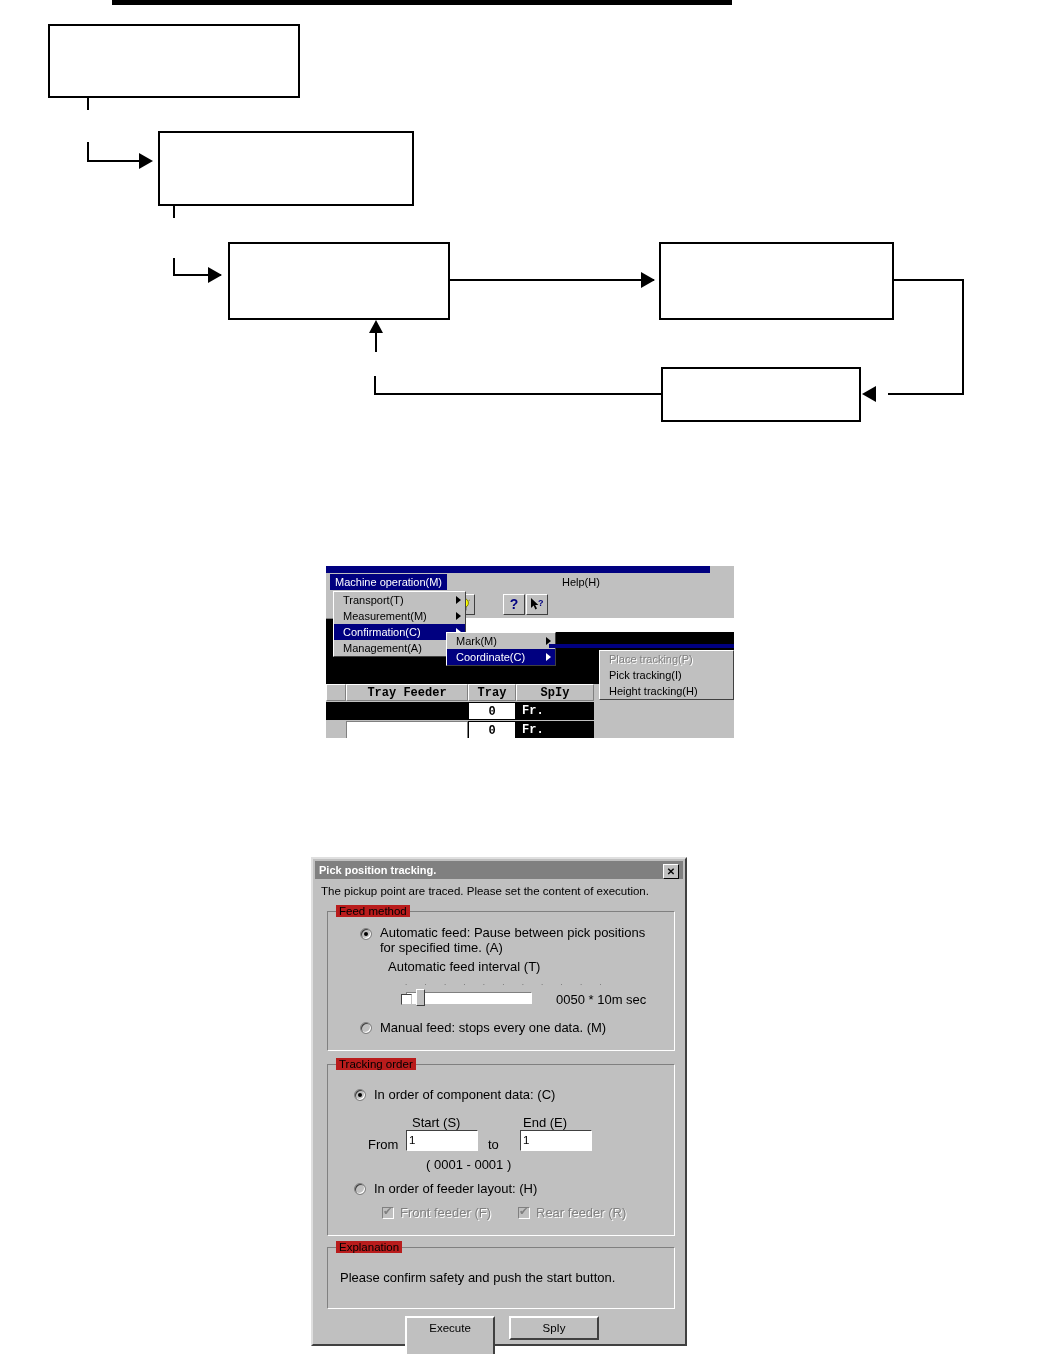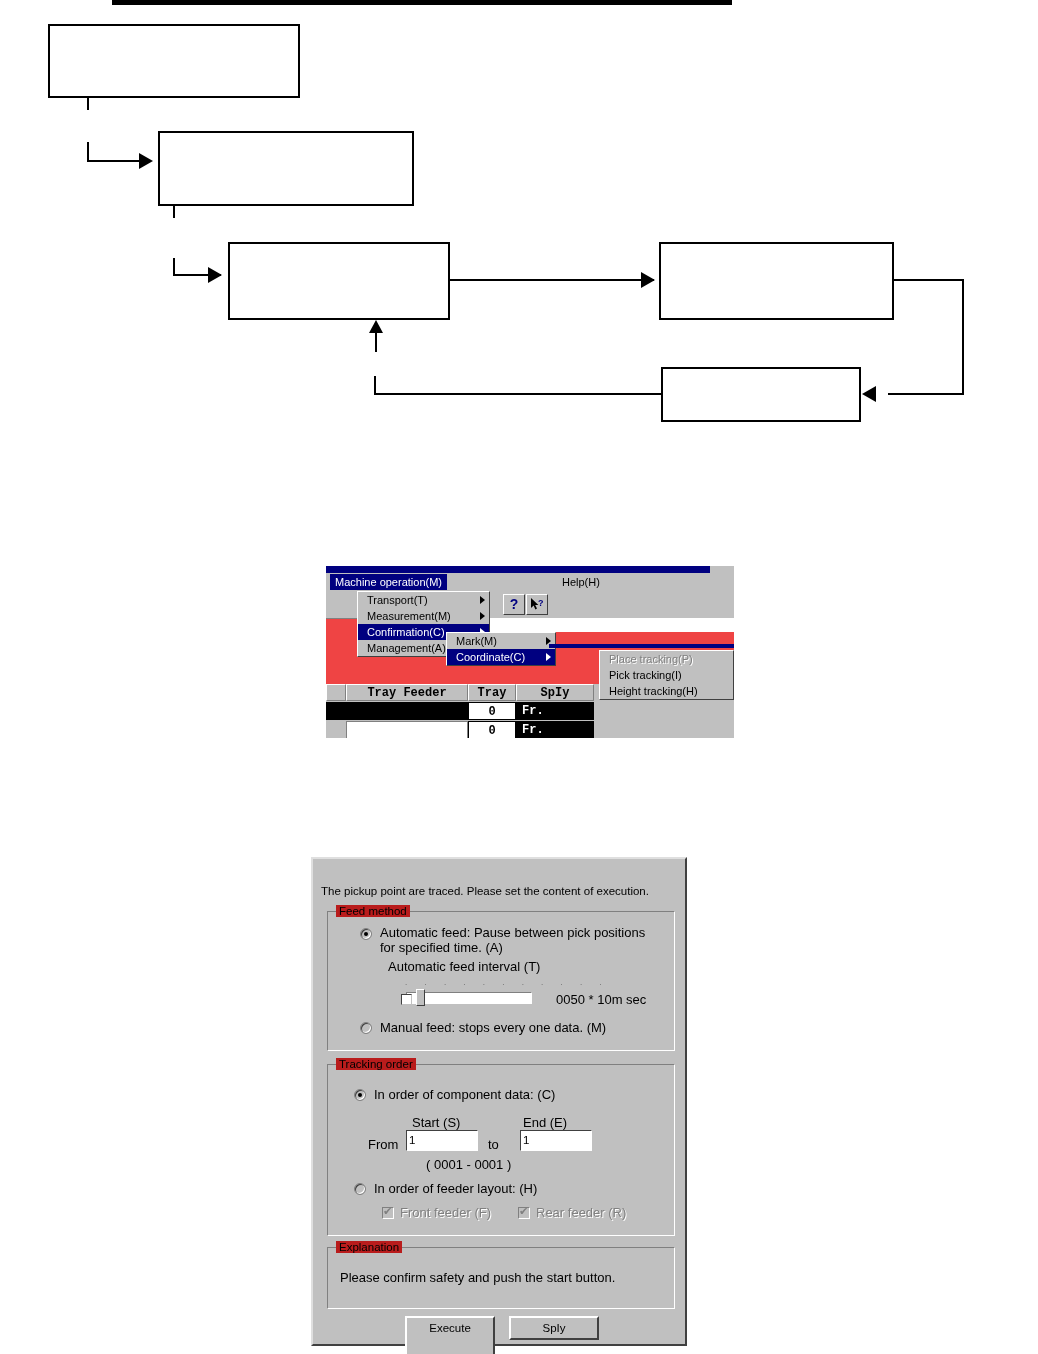--- a/index.html
+++ b/index.html
@@ -54,21 +54,21 @@
     border-bottom: 13px solid #000;
   }
 
   
   #menu-shot {
     position: absolute;
     left: 326px; top: 566px;
     width: 408px; height: 172px;
     overflow: hidden;
     font-family: "Liberation Sans", sans-serif;
-    background: #ef4444;
+    background: #000000;
   }
   #menu-shot .ms-titlebar {
     position: absolute; left: 0; top: 0;
     width: 408px; height: 7px;
     background: #000080;
   }
   #menu-shot .ms-titlebar .tb-right {
     position: absolute; right: 0; top: 0;
     width: 24px; height: 7px; background: #c0c0c0;
   }
@@ -381,21 +381,21 @@
     <div class="grid-cell" style="left:0px; top:18px; width:20px; background:#000;"></div>
     <div class="grid-cell" style="left:20px; top:18px; width:122px; background:#000; color:#fff;"></div>
     <div class="grid-cell" style="left:142px; top:18px; width:48px; background:#fff; color:#000; border:1px solid #000;">0</div>
     <div class="grid-cell" style="left:190px; top:18px; width:78px; background:#000; color:#fff; text-align:left; padding-left:6px;">Fr.</div>
 
     <div class="grid-cell" style="left:142px; top:37px; width:48px; background:#fff; color:#000; border:1px solid #000;">0</div>
     <div class="grid-cell" style="left:190px; top:37px; width:78px; background:#000; color:#fff; text-align:left; padding-left:6px;">Fr.</div>
     <div class="grid-cell" style="left:20px; top:37px; width:122px; background:#fff; border:1px solid #808080;"></div>
   </div>
 
-  <div class="dd" style="left:7px; top:25px; width:133px;margin-left:24px;">
+  <div class="dd" style="left:7px; top:25px; width:133px;">
     <div class="dd-item">
       <span>Transport(T)</span>
       <span class="sub-arrow"></span>
     </div>
     <div class="dd-item">
       <span>Measurement(M)</span>
       <span class="sub-arrow"></span>
     </div>
     <div class="dd-item sel">
       <span>Confirmation(C)</span>
@@ -428,20 +428,24 @@
     <div class="dd-item">
       <span>Height tracking(H)</span>
     </div>
   </div>
 
   <div style="position:absolute; left:223px; top:78px; width:185px; height:4px; background:#000080;"></div>
 </div>
 
 <div id="dialog">
 
+  <div class="dlg-title">
+    <span>Pick position tracking.</span>
+    <span class="dlg-close">✕</span>
+  </div>
 
   <div class="dlg-intro">The pickup point are traced. Please set the content of execution.</div>
 
   <div class="group" style="left:14px; top:52px; width:348px; height:140px;">
     <span class="group-label">Feed method</span>
 
     <span class="radio on" style="left:32px; top:16px;"></span>
     <span class="lbl" style="left:52px; top:13px; width:280px;">Automatic feed:  Pause between pick positions for specified time. (A)</span>
 
     <span class="lbl" style="left:60px; top:47px;">Automatic feed interval (T)</span>

